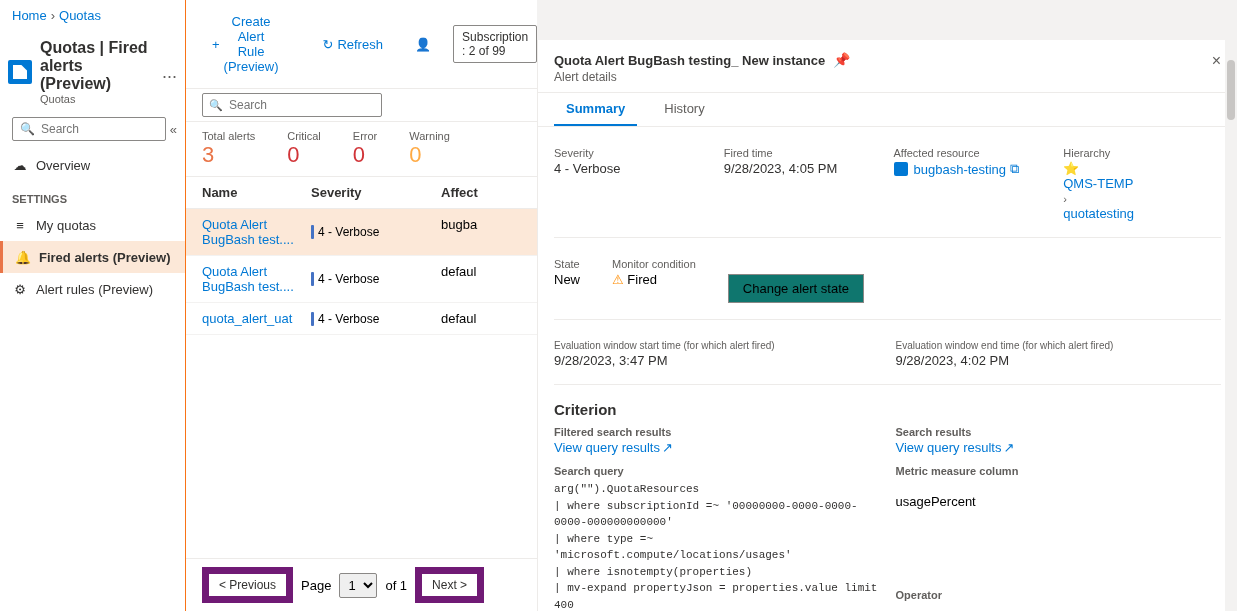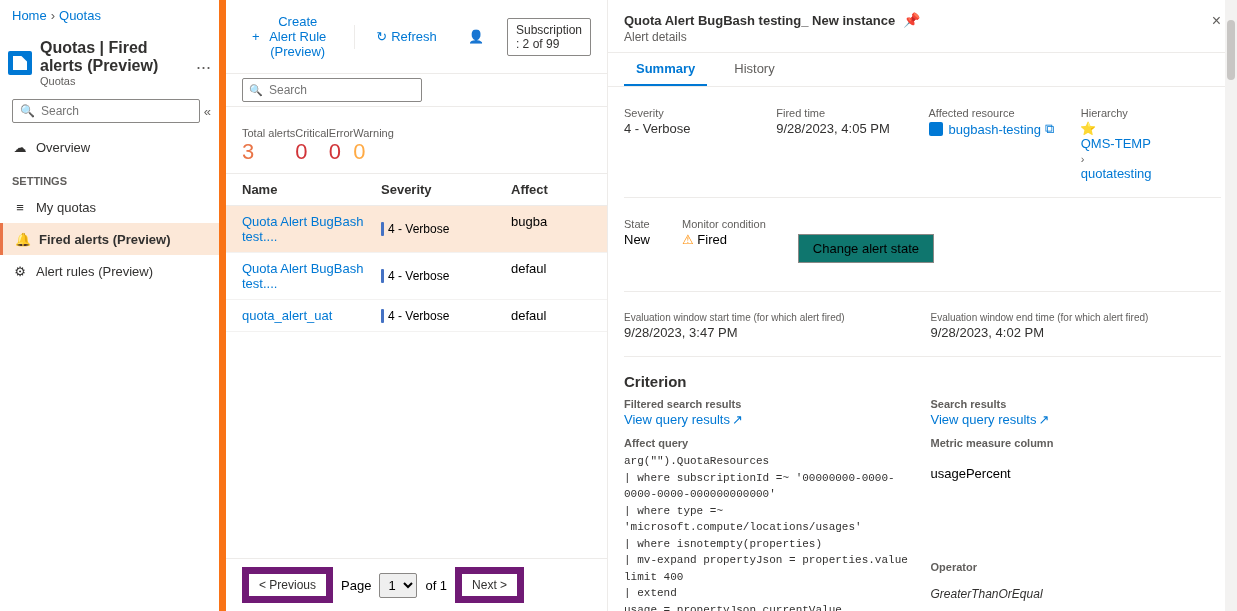--- a/index.html
+++ b/index.html
@@ -1,19 +1,19 @@
 <!DOCTYPE html>
 <html><head>
   <meta charset="utf-8">
   <style>
     * { box-sizing: border-box; margin: 0; padding: 0; font-family: 'Segoe UI', Arial, sans-serif; font-size: 13px; }
     body { background: #f3f2f1; display: flex; height: 611px; overflow: hidden; }
     
     
-    .sidebar { width: 226px; background: #fff; border-right: 7px solid #f97316; display: flex; flex-direction: column; flex-shrink: 0; }
+    .sidebar { width: 186px; background: #fff; border-right: 1px solid #f97316; display: flex; flex-direction: column; flex-shrink: 0; }
     .breadcrumb { padding: 8px 12px; font-size: 12px; color: #605e5c; display: flex; align-items: center; gap: 4px; }
     .breadcrumb a { color: #0078d4; text-decoration: none; }
     .page-header { padding: 8px 8px 4px; display: flex; align-items: center; gap: 8px; }
     .page-icon { width: 24px; height: 24px; background: #0078d4; border-radius: 2px; display: flex; align-items: center; justify-content: center; flex-shrink: 0; }
     .page-icon-inner { width: 14px; height: 14px; background: #fff; clip-path: polygon(0 0, 60% 0, 100% 40%, 100% 100%, 0 100%); }
     .page-title-area h1 { font-size: 16px; font-weight: 600; color: #323130; }
     .page-subtitle { font-size: 11px; color: #605e5c; }
     .more-btn { margin-left: auto; background: none; border: none; cursor: pointer; font-size: 18px; color: #605e5c; }
     .search-box { margin: 8px 12px; position: relative; }
     .search-box input { width: 100%; padding: 4px 8px 4px 28px; border: 1px solid #8a8886; border-radius: 2px; font-size: 12px; }
@@ -24,57 +24,57 @@
     .nav-section-title { padding: 12px 12px 4px; font-size: 11px; font-weight: 600; color: #605e5c; text-transform: uppercase; }
     .nav-icon { width: 16px; height: 16px; display: flex; align-items: center; justify-content: center; flex-shrink: 0; }
     
     
     .main { flex: 1; display: flex; flex-direction: column; overflow: hidden; background: #fff; }
     .toolbar { padding: 8px 16px; display: flex; align-items: center; gap: 12px; border-bottom: 1px solid #edebe9; }
     .toolbar-btn { display: flex; align-items: center; gap: 4px; padding: 6px 10px; border: none; background: none; cursor: pointer; color: #0078d4; font-size: 13px; }
     .toolbar-divider { width: 1px; height: 24px; background: #edebe9; }
     .subscription-badge { margin-left: auto; padding: 4px 8px; background: #fff; border: 1px solid #8a8886; border-radius: 2px; font-size: 12px; color: #323130; }
     
-    .alert-counts { padding: 8px 16px; display: flex; border-bottom: 1px solid #edebe9; margin-top: 12px; }
+    .alert-counts { padding: 8px 16px; display: flex; gap: 32px; border-bottom: 1px solid #edebe9; }
     .count-item label { font-size: 11px; color: #605e5c; display: block; }
     .count-item .count { font-size: 22px; font-weight: 300; }
     .count-item .count.orange { color: #e97548; }
     .count-item .count.red { color: #d13438; }
     .count-item .count.yellow { color: #ffaa44; }
     
     .table-header { display: grid; grid-template-columns: 1fr 130px 80px; padding: 8px 16px; border-bottom: 1px solid #edebe9; font-weight: 600; font-size: 12px; color: #323130; }
     .table-row { display: grid; grid-template-columns: 1fr 130px 80px; padding: 8px 16px; border-bottom: 1px solid #f3f2f1; cursor: pointer; }
     .table-row.selected { background: #fce8d8; }
     .table-row a { color: #0078d4; text-decoration: none; }
     .severity-badge { display: flex; align-items: center; gap: 4px; font-size: 12px; }
     .sev-bar { width: 3px; height: 14px; border-radius: 1px; }
     .sev-blue { background: #4472c4; }
     
     .pagination { padding: 8px 16px; display: flex; align-items: center; gap: 8px; border-top: 1px solid #edebe9; margin-top: auto; }
     .page-btn { padding: 4px 10px; border: 7px solid #701a75; background: #fff; cursor: pointer; font-size: 12px; color: #323130; }
     .page-select { padding: 3px 4px; border: 1px solid #8a8886; border-radius: 2px; }
     
     
-    .detail-panel { width: 630px; background: #fff; border-left: 1px solid #edebe9; display: flex; flex-direction: column; overflow: hidden; flex-shrink: 0; position: relative; }
+    .detail-panel { width: 700px; background: #fff; border-left: 1px solid #edebe9; display: flex; flex-direction: column; overflow: hidden; flex-shrink: 0; position: relative; margin-top: 40px; }
     .detail-header { padding: 12px 16px 8px; border-bottom: 1px solid #edebe9; }
     .detail-title { font-size: 18px; font-weight: 600; color: #323130; display: flex; align-items: center; gap: 8px; }
     .detail-subtitle { font-size: 12px; color: #605e5c; margin-top: 2px; }
     .detail-close { position: absolute; top: 12px; right: 16px; background: none; border: none; cursor: pointer; font-size: 16px; color: #605e5c; }
     .detail-tabs { display: flex; gap: 15px; padding: 0 16px; border-bottom: 1px solid #edebe9; }
     .detail-tab { padding: 8px 12px; cursor: pointer; border-bottom: 2px solid transparent; font-size: 13px; color: #605e5c; }
     .detail-tab.active { border-bottom: 2px solid #0078d4; color: #0078d4; font-weight: 600; }
     .detail-body { flex: 1; overflow-y: auto; padding: 12px 16px; }
     
     .info-grid { display: grid; grid-template-columns: 1fr 1fr 1fr 1fr; gap: 12px; padding: 8px 0 16px; border-bottom: 1px solid #edebe9; margin-bottom: 12px; }
     .info-item label { font-size: 11px; color: #605e5c; display: block; margin-bottom: 2px; }
     .info-item .val { font-size: 13px; color: #323130; font-weight: 500; }
     .info-item .val.blue { color: #0078d4; }
     .info-item .val a { color: #0078d4; text-decoration: none; display: flex; align-items: center; gap: 4px; }
     
-    .state-row { display: flex; gap: 32px; align-items: flex-start; padding: 8px 0 28px; border-bottom: 1px solid #edebe9; margin-bottom: 12px; }
+    .state-row { display: flex; gap: 32px; align-items: flex-start; padding: 8px 0 16px; border-bottom: 1px solid #edebe9; margin-bottom: 12px; }
     .state-item label { font-size: 11px; color: #605e5c; display: block; margin-bottom: 2px; }
     .state-item .val { font-size: 13px; font-weight: 500; }
     .change-alert-btn { padding: 6px 14px; border: 1px solid #8a8886; background: #0f766e; cursor: pointer; font-size: 13px; margin-top: 16px; }
     
     .eval-grid { display: grid; grid-template-columns: 1fr 1fr; gap: 16px; padding: 8px 0 16px; border-bottom: 1px solid #edebe9; margin-bottom: 12px; }
     .eval-item label { font-size: 10px; color: #605e5c; display: block; margin-bottom: 2px; }
     .eval-item .val { font-size: 13px; color: #323130; }
     
     .criterion-section { padding-top: 4px; }
     .criterion-title { font-size: 15px; font-weight: 600; color: #323130; margin-bottom: 8px; }
@@ -316,21 +316,21 @@
     <div class="criterion-section">
       <div class="criterion-title">Criterion</div>
       <div class="criterion-grid">
         <div class="criterion-col">
           <label>Filtered search results</label>
           <a href="#" class="link-btn">
             <span>View query results</span>
             <span>↗</span>
           </a>
           <div style="margin-top:10px;">
-            <label>Affect query</label>
+            <label>Search query</label>
             <div class="query-box">
               arg("").QuotaResources<br>
               | where subscriptionId =~ '00000000-0000-0000-0000-000000000000'<br>
               | where type =~ 'microsoft.compute/locations/usages'<br>
               | where isnotempty(properties)<br>
               | mv-expand propertyJson = properties.value limit 400<br>
               | extend<br>
               usage = propertyJson.currentValue,<br>
               quota = propertyJson.['limit'],<br>
               quotaName = tostring(propertyJson.['name'].value)<br>

